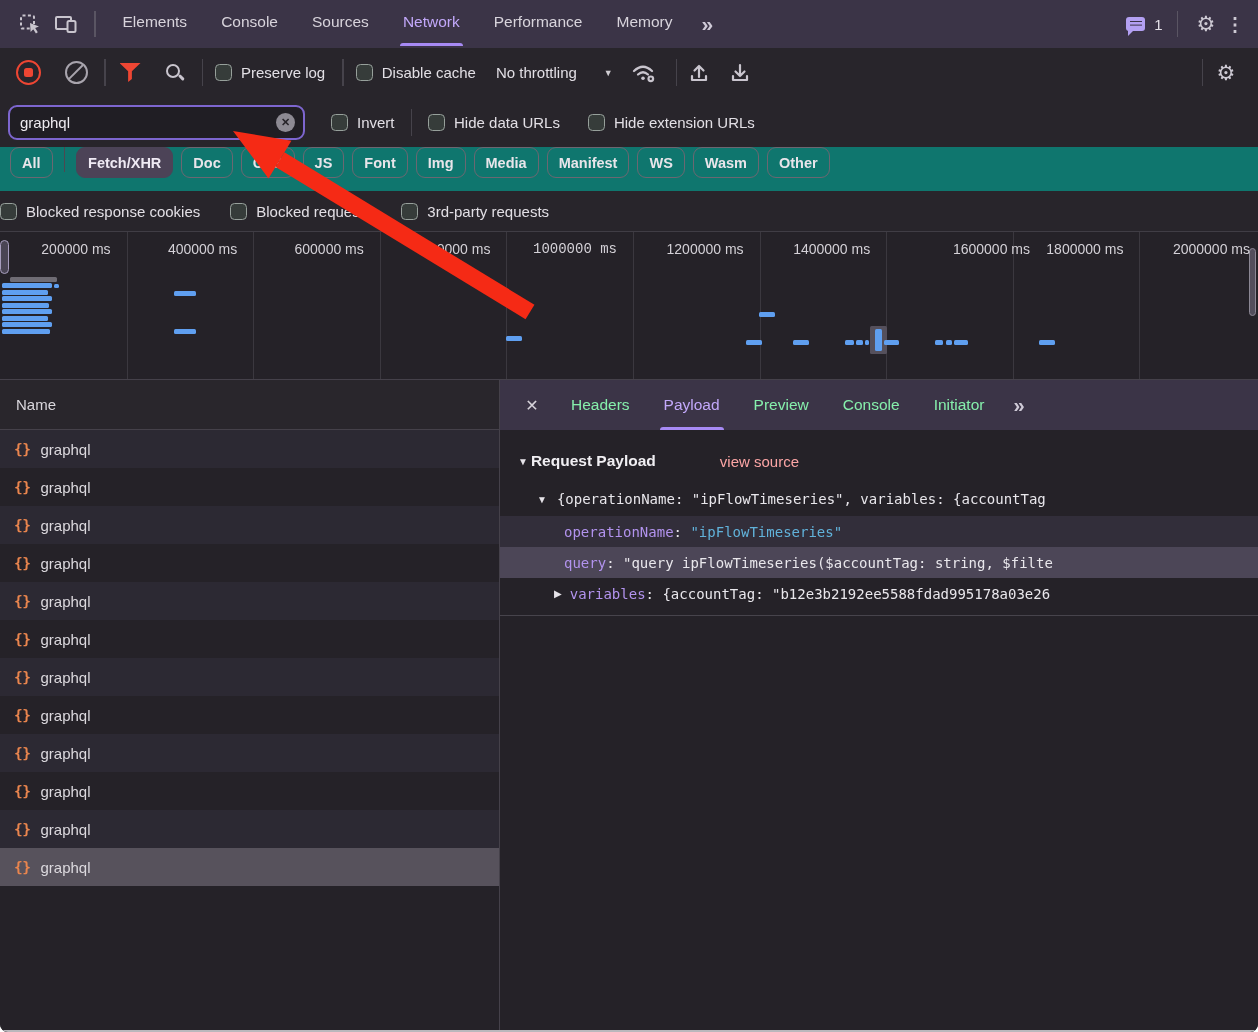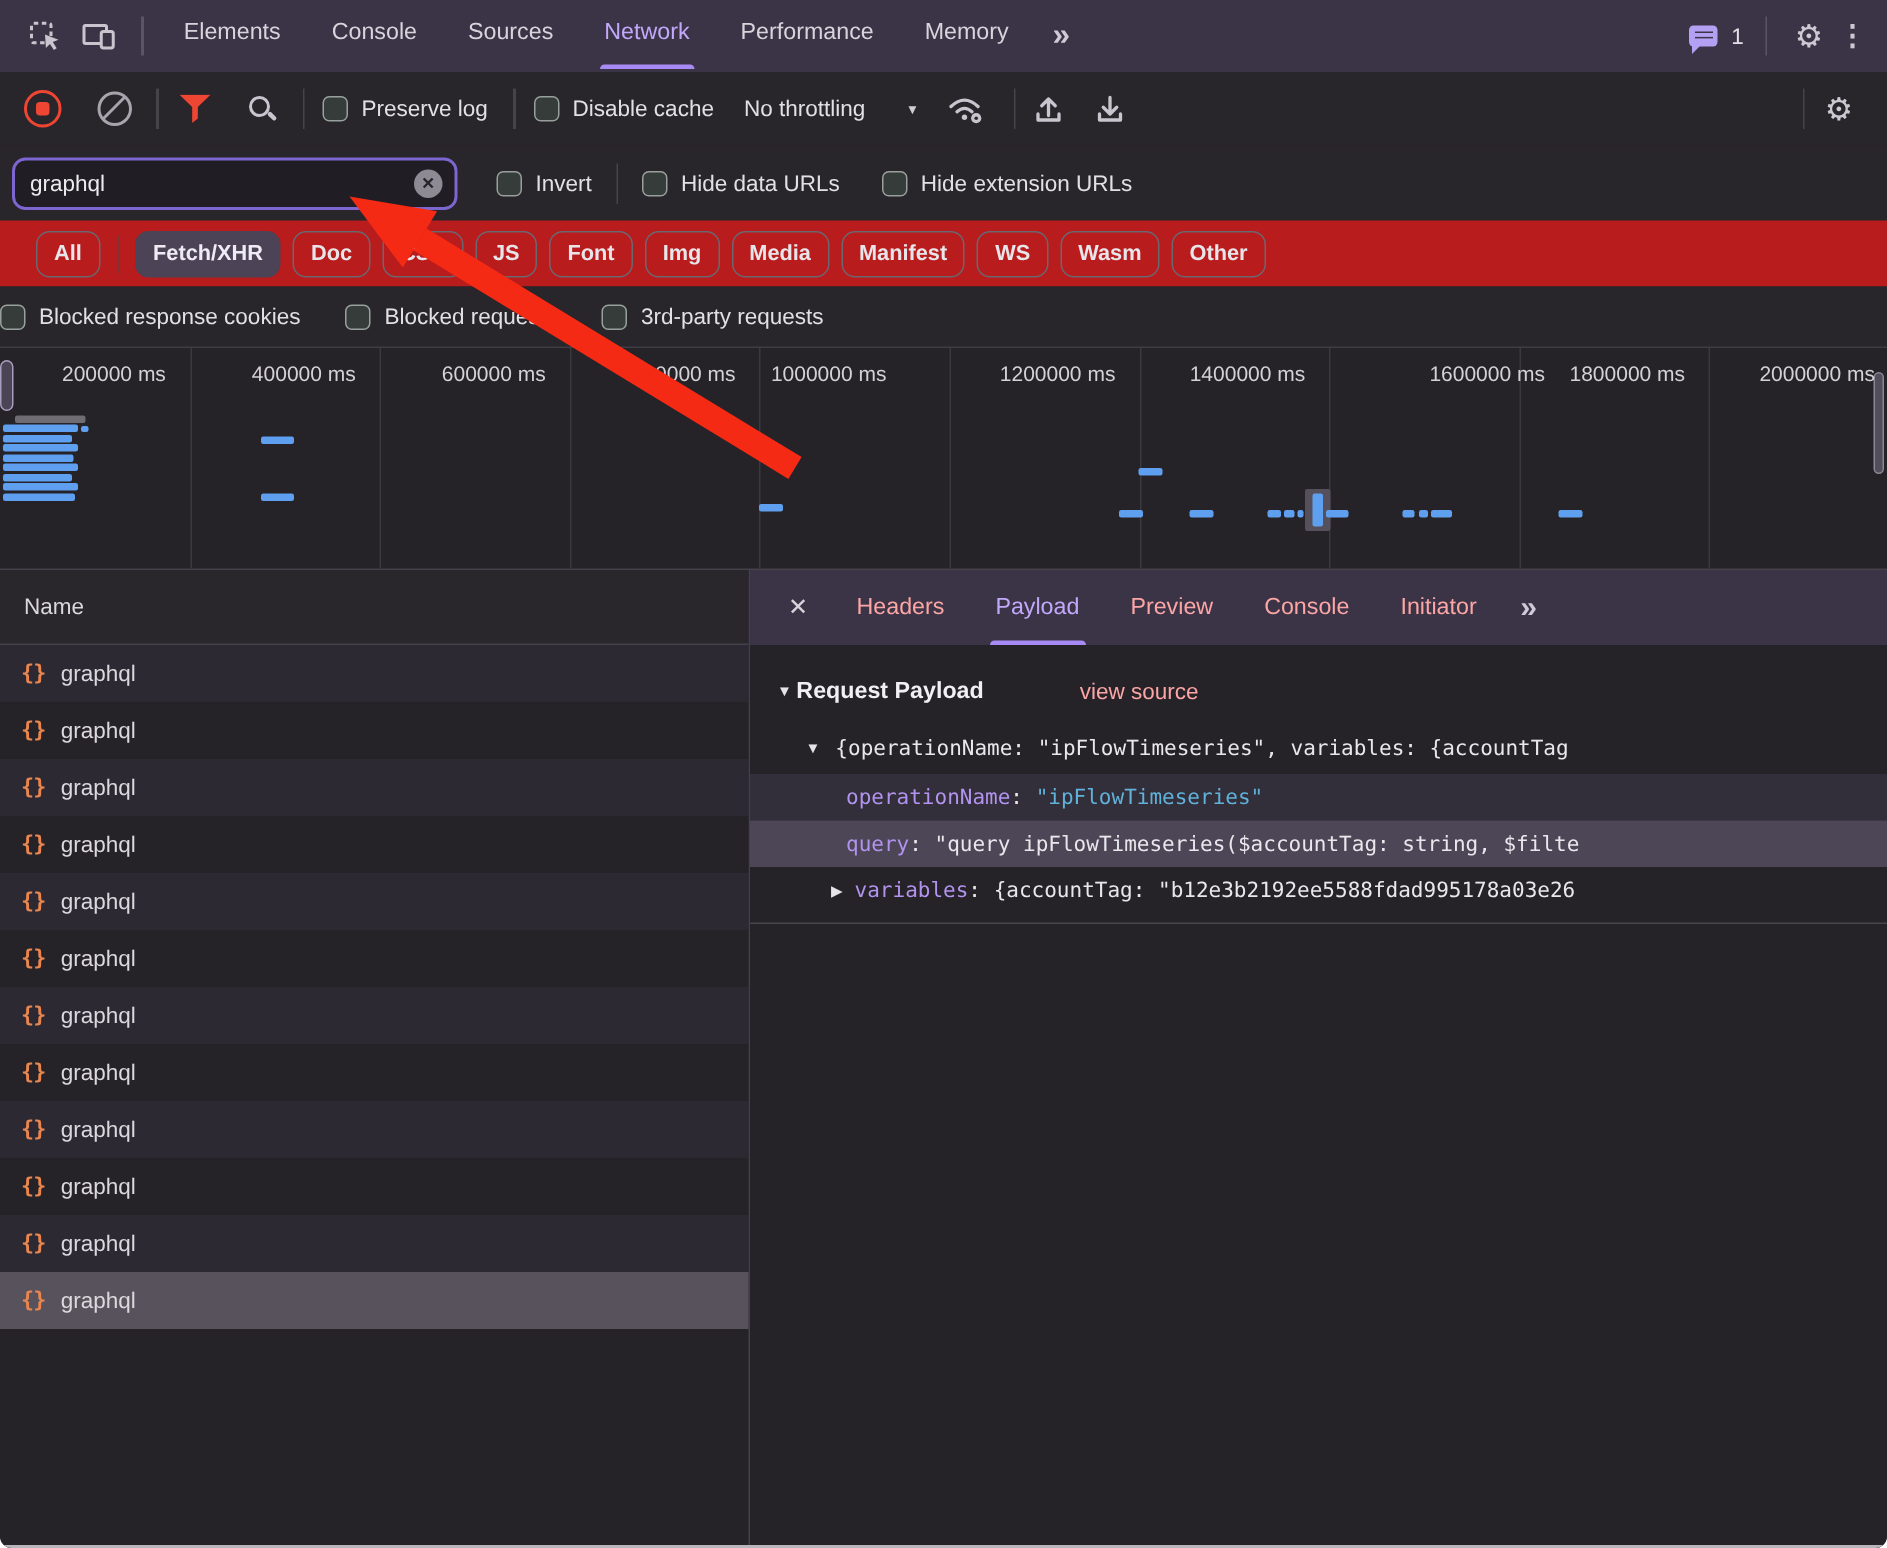--- a/index.html
+++ b/index.html
@@ -40,21 +40,21 @@
   .throttle{display:flex;align-items:center;gap:27px;font-size:15px;color:#e2dfe5;cursor:pointer;white-space:nowrap}
   .caret-dd{font-size:9px;color:#d0cdd2}
 
   
   .filterrow{height:50px;display:flex;align-items:center;padding-left:8px;background:#28252b}
   .filterbox{width:297px;height:35px;border:2px solid #7d66cf;border-radius:9px;background:#201e24;display:flex;align-items:center;padding:0 8px 0 10px;box-sizing:border-box;cursor:text;flex:none}
   .fval{flex:1;color:#edebf0;font-size:15px}
   .clearbtn{width:19px;height:19px;border-radius:50%;background:#8d8a93;color:#27242a;font-size:11px;display:flex;align-items:center;justify-content:center;font-weight:bold;cursor:pointer;flex:none}
 
   
-  .pillsrow{height:44px;display:flex;align-items:center;padding-left:24px;gap:8px;background:#b91c1c}
+  .pillsrow{height:44px;display:flex;padding-left:10px;gap:8px;background:#0f766e}
   .pill{height:31px;display:flex;align-items:center;padding:0 11px;border:1.5px solid #6b6771;border-radius:9px;font-size:14.5px;font-weight:600;color:#e8e5ea;cursor:pointer;box-sizing:border-box;white-space:nowrap}
   .pill.selected{background:#4c4357;border-color:#4c4357;color:#efeaf4}
   .pillsep{width:1.5px;height:25px;background:#4c4851;margin:0 3px}
 
   
   .cbrow{height:40px;display:flex;align-items:center;gap:30px;background:#28252b}
 
   
   .timeline{position:relative;height:147px;background:#252228;border-top:1px solid #403d45;border-bottom:1px solid #45414a;overflow:hidden;cursor:pointer}
   .tick-line{position:absolute;top:0;bottom:0;width:1px;background:#3b383f}
@@ -71,21 +71,21 @@
   .reqrow.odd{background:#2c2933}
   .reqrow.even{background:#252228}
   .reqrow.selected{background:#57525c}
   .ricon{font-family:"DejaVu Sans Mono",monospace;font-weight:bold;color:#e9854e;font-size:14.5px;letter-spacing:-0.5px}
 
   
   .details{flex:1;display:flex;flex-direction:column;min-width:0}
   .dtabs{height:50px;background:#3b3447;display:flex;align-items:center;padding-left:20px}
   .dclose{color:#d6d2da;font-size:16px;margin-right:10px;cursor:pointer;width:24px;text-align:center}
   .dtablist{display:flex;height:50px}
-  .dtab{height:50px;display:flex;align-items:center;margin:0 17px;font-size:15.5px;color:#fca5a5;position:relative;cursor:pointer;white-space:nowrap}
+  .dtab{height:50px;display:flex;align-items:center;margin:0 17px;font-size:15.5px;color:#86efac;position:relative;cursor:pointer;white-space:nowrap}
   .dtab.active{color:#c2a8fa}
   .dtab.active::after{content:"";position:absolute;left:-4px;right:-4px;bottom:0;height:3.5px;background:#a78af5;border-radius:3px 3px 0 0}
   .dchev{margin-left:12px;color:#cfcad7;font-size:20px;font-weight:bold;cursor:pointer}
 
   .payload{flex:1;background:#252228;overflow:hidden}
   .pl-head{display:flex;align-items:center;margin:16px 0 0 18px;height:30px}
   .pl-caret{color:#e6e3e9;font-size:10px;margin-right:3px;cursor:pointer}
   .pl-title{font-size:15.5px;font-weight:bold;color:#f1eff3}
   .pl-vs{margin-left:64px;font-size:15px;color:#fca5a5;cursor:pointer}
   .pl-summary{display:flex;align-items:center;height:34px;margin-top:6px;padding-left:37px;white-space:nowrap;cursor:pointer}
@@ -249,21 +249,21 @@
     <span class="tl-thumb"></span>
   <div class="tick-line" style="left: 126.6px;"></div>
       <div class="tick-label" style="left: 110.6px;">200000 ms</div>
       <div class="tick-line" style="left: 253.2px;"></div>
       <div class="tick-label" style="left: 237.2px;">400000 ms</div>
       <div class="tick-line" style="left: 379.8px;"></div>
       <div class="tick-label" style="left: 363.8px;">600000 ms</div>
       <div class="tick-line" style="left: 506.4px;"></div>
       <div class="tick-label" style="left: 490.4px;">800000 ms</div>
       <div class="tick-line" style="left: 633px;"></div>
-      <div class="tick-label" style="left: 591px;">1000000 ms</div>
+      <div class="tick-label" style="left: 617px; font-family: Liberation Mono, monospace;">1000000 ms</div>
       <div class="tick-line" style="left: 759.6px;"></div>
       <div class="tick-label" style="left: 743.6px;">1200000 ms</div>
       <div class="tick-line" style="left: 886.2px;"></div>
       <div class="tick-label" style="left: 870.2px;">1400000 ms</div>
       <div class="tick-line" style="left: 1012.8px;"></div>
       <div class="tick-label" style="left: 1030px;">1600000 ms</div>
       <div class="tick-line" style="left: 1139.4px;"></div>
       <div class="tick-label" style="left: 1123.4px;">1800000 ms</div>
       <div class="tick-label" style="left: 1250px;">2000000 ms</div>
       <div class="bar" style="left: 10px; top: 45px; width: 47px; height: 5px; background: rgb(111, 108, 116);"></div>

